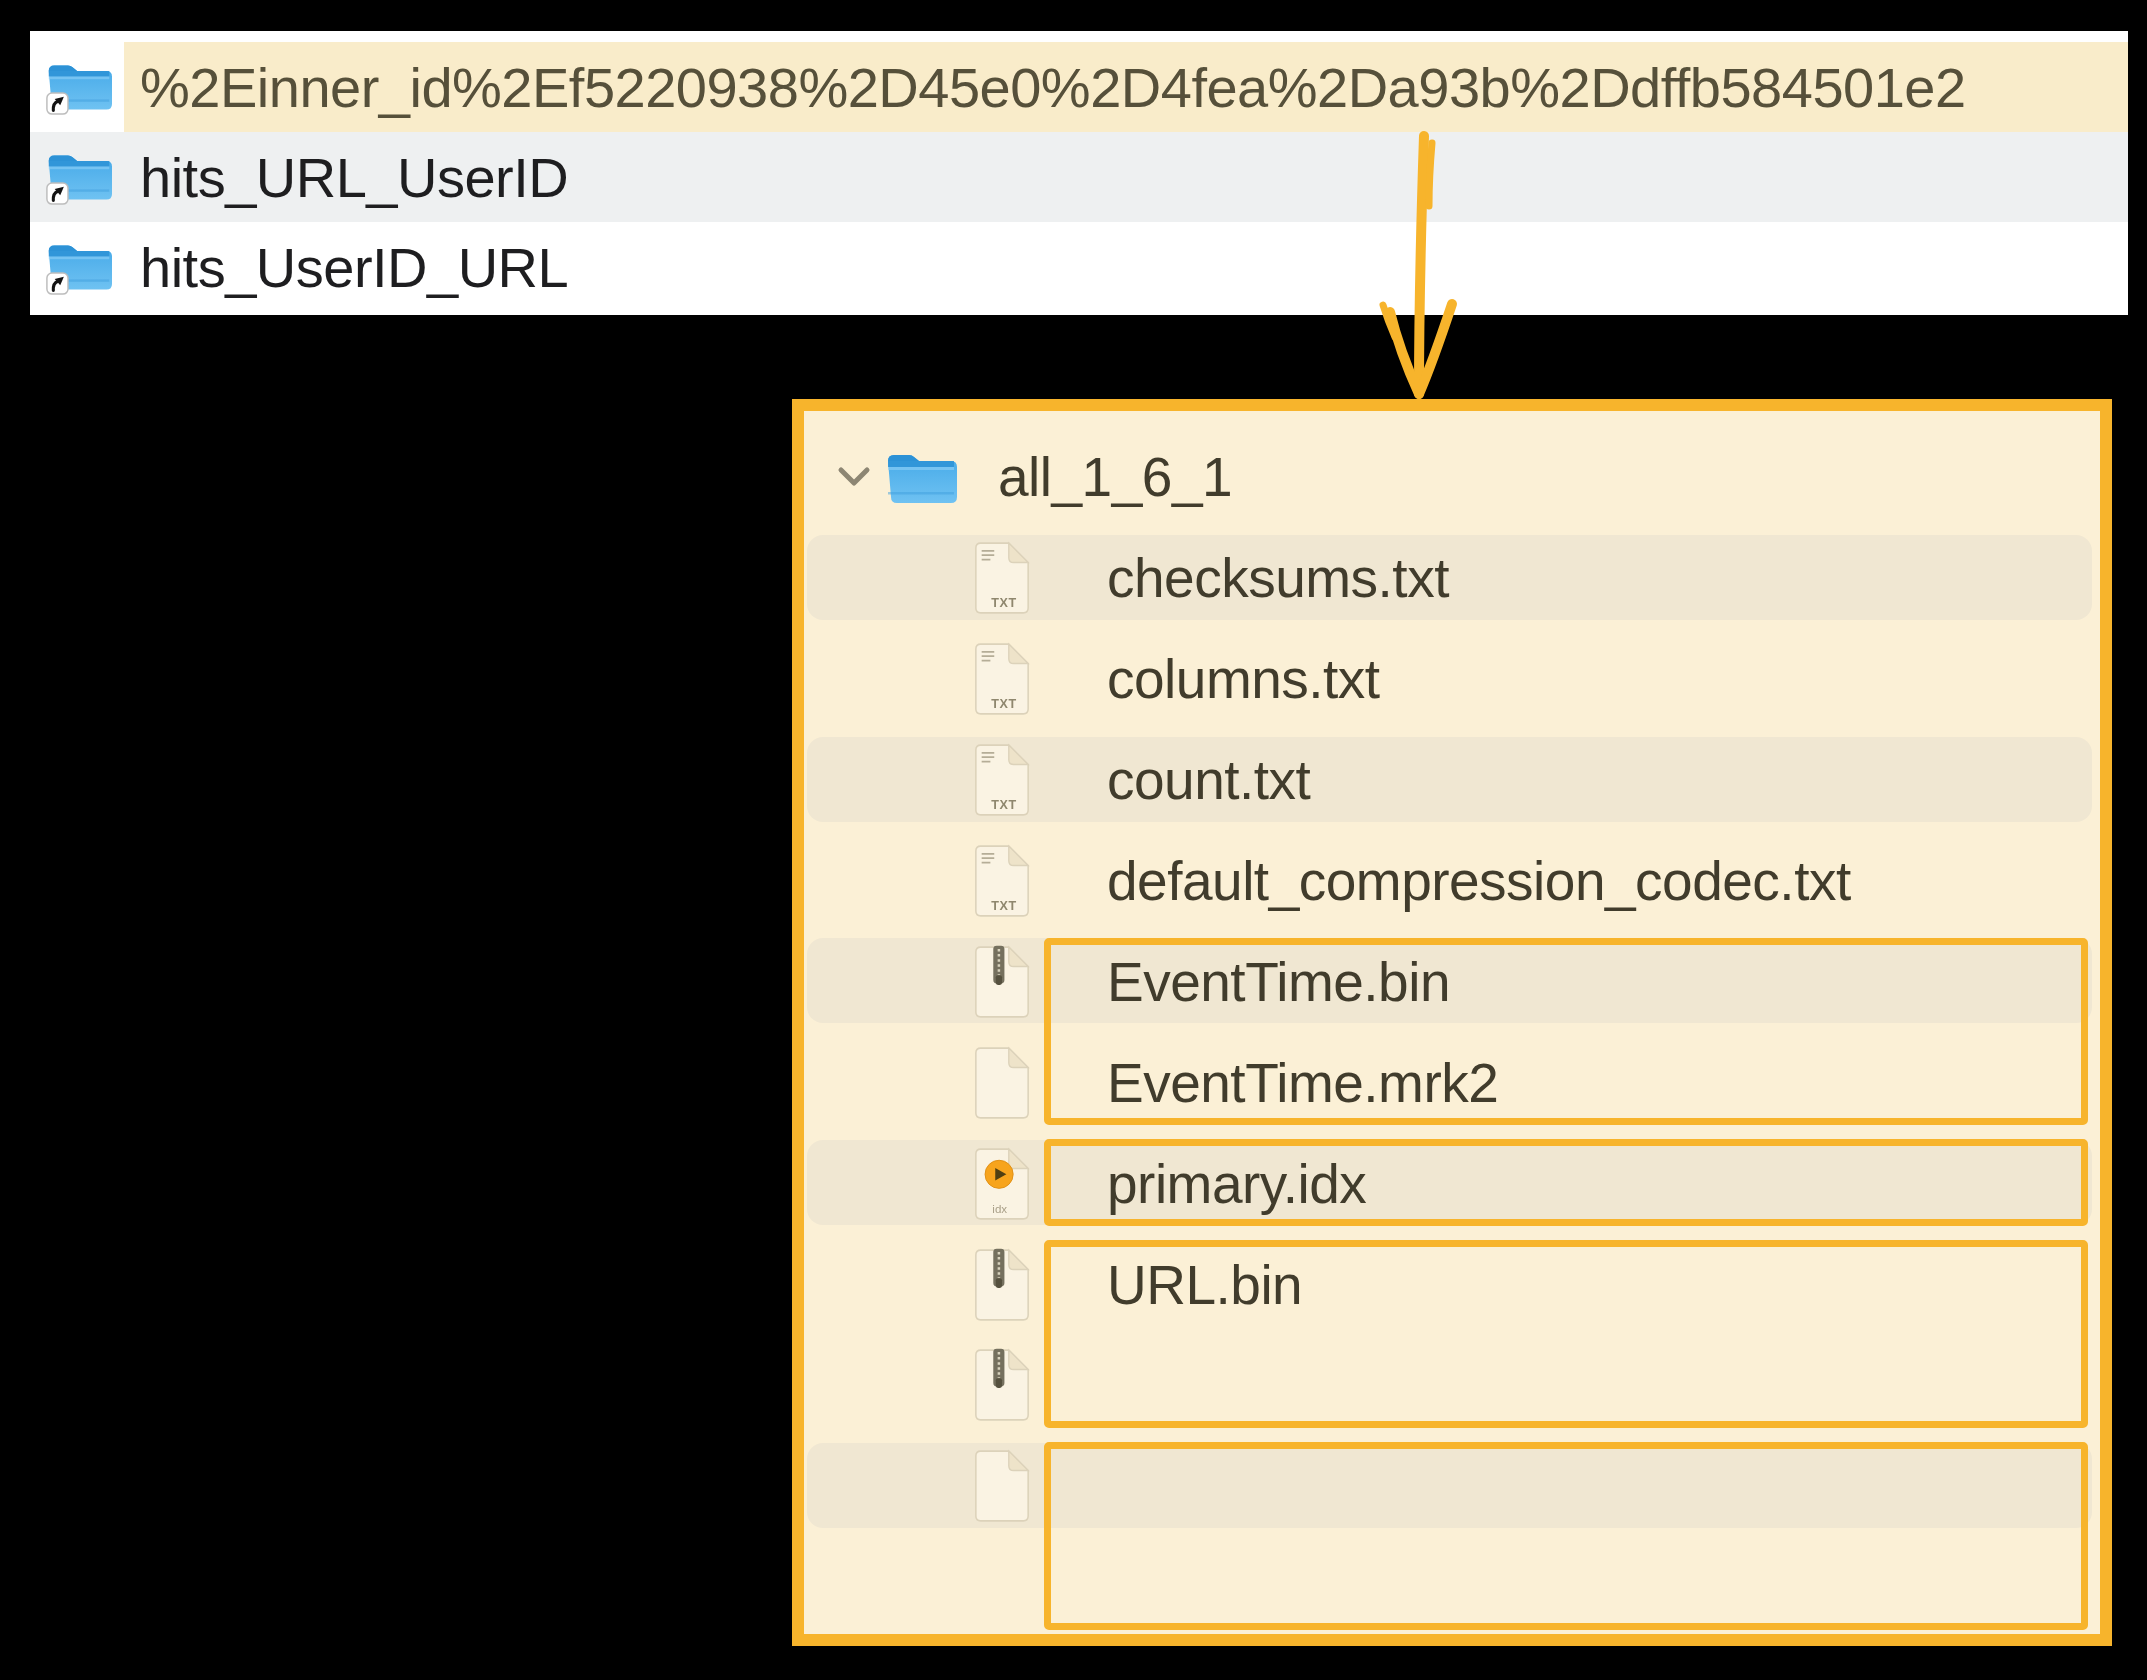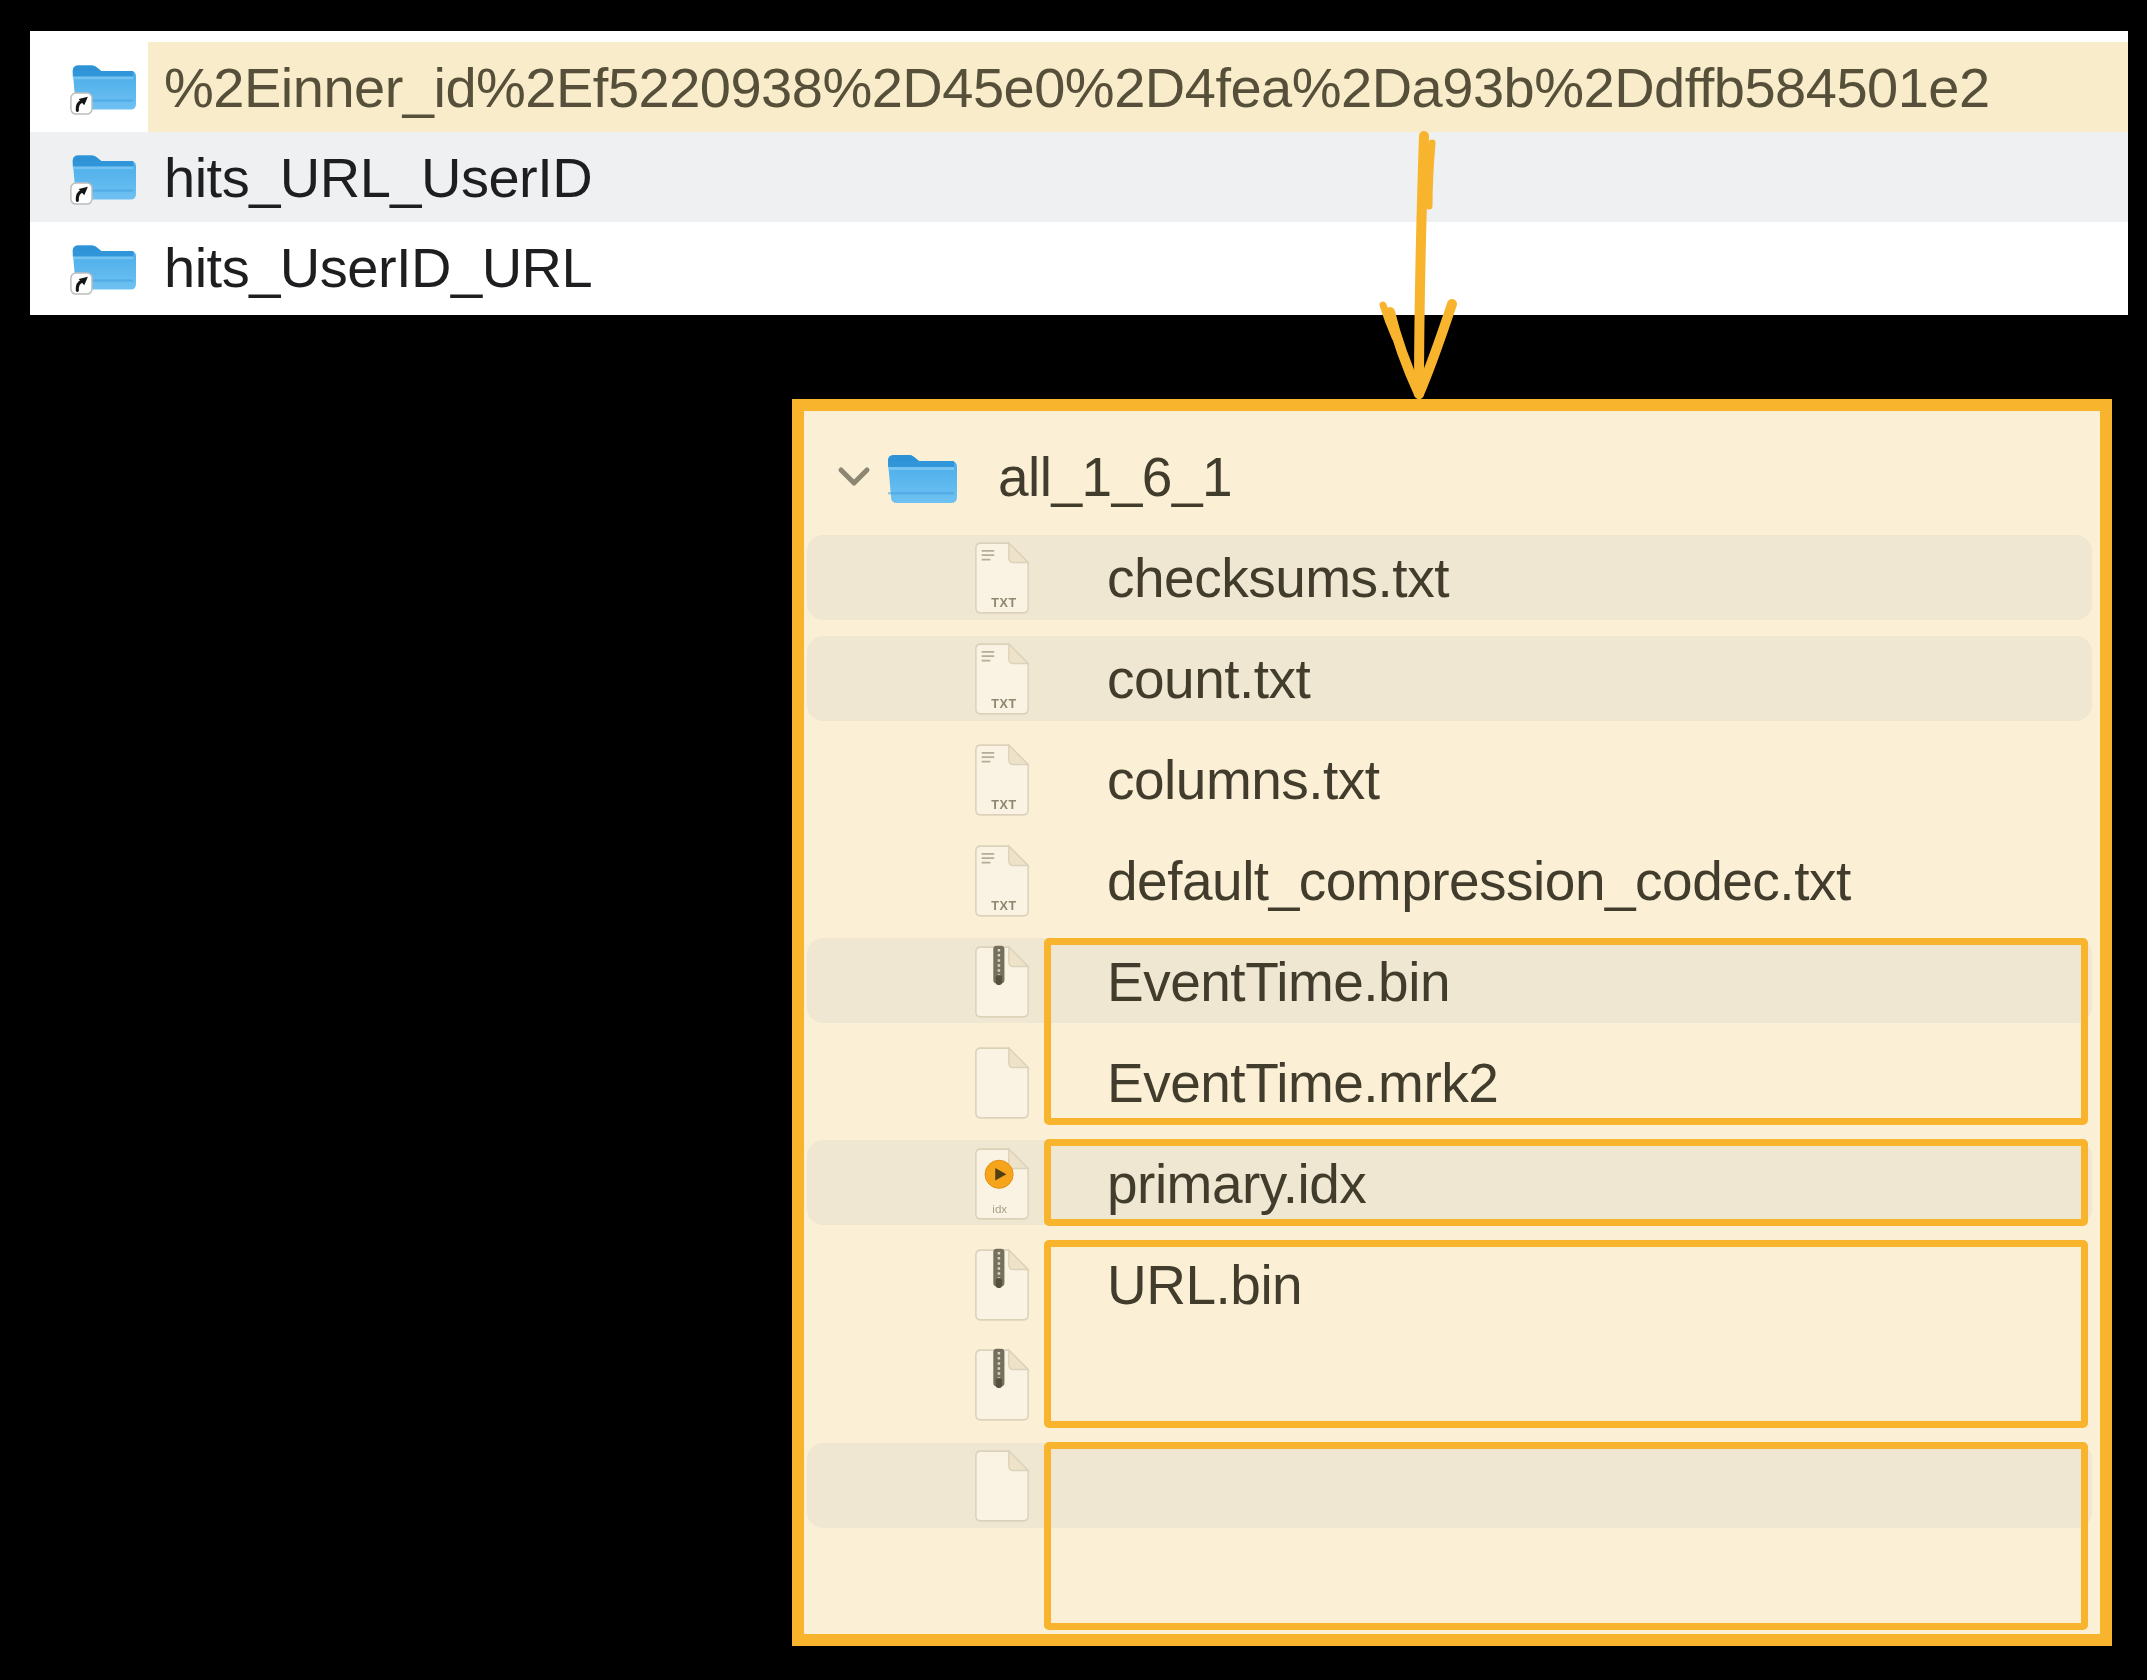--- a/index.html
+++ b/index.html
@@ -2,21 +2,21 @@
 <html style="--accent: #f7b42c; --selection: #f9ecca; --panel-bg: #fbf0d6; --stripe: #f0e7d2;"><head>
 <meta charset="utf-8">
 <style>
   html,body{margin:0;padding:0;background:#000;}
   #canvas{position:relative;width:2147px;height:1680px;background:#000;overflow:hidden;
           font-family:"Liberation Sans","DejaVu Sans",sans-serif;}
 
   
   .finder-list{position:absolute;left:30px;top:31px;width:2098px;height:284px;background:#fff;
                padding-top:11px;box-sizing:border-box;}
-  .f-row{height:90px;display:flex;align-items:center;padding-left:40px;}
+  .f-row{height:90px;display:flex;align-items:center;padding-left:16px;}
   .f-row.alt{background:#eef0f1;}
   .f-icon{width:78px;display:flex;align-items:center;flex:none;}
   .f-name-cell{flex:1;align-self:stretch;display:flex;align-items:center;padding-left:16px;}
   .f-row.sel .f-name-cell{background:var(--selection,#f9ecca);}
   .f-name{font-size:56px;color:#1e1e20;letter-spacing:-0.5px;white-space:nowrap;}
   .f-row.sel .f-name{color:#56503a;}
 
   
   .overlay{position:absolute;left:0;top:0;width:2147px;height:1680px;pointer-events:none;z-index:9;}
 
@@ -136,35 +136,35 @@
       </div>
 
     <div class="t-row file striped">
     <span class="t-icon">
       <svg width="62" height="78" viewBox="0 0 64 80">
               <use href="#icon-txt"></use>
             </svg>
     </span>
     <span class="t-label">checksums.txt</span>
   </div>
+        <div class="t-row file">
+    <span class="t-icon">
+      <svg width="62" height="78" viewBox="0 0 64 80">
+              <use href="#icon-txt"></use>
+            </svg>
+    </span>
+    <span class="t-label">columns.txt</span>
+  </div>
         <div class="t-row file striped">
     <span class="t-icon">
       <svg width="62" height="78" viewBox="0 0 64 80">
               <use href="#icon-txt"></use>
             </svg>
     </span>
     <span class="t-label">count.txt</span>
-  </div>
-        <div class="t-row file">
-    <span class="t-icon">
-      <svg width="62" height="78" viewBox="0 0 64 80">
-              <use href="#icon-txt"></use>
-            </svg>
-    </span>
-    <span class="t-label">columns.txt</span>
   </div>
         <div class="t-row file">
     <span class="t-icon">
       <svg width="62" height="78" viewBox="0 0 64 80">
               <use href="#icon-txt"></use>
             </svg>
     </span>
     <span class="t-label">default_compression_codec.txt</span>
   </div>
         <div class="t-row file striped">

